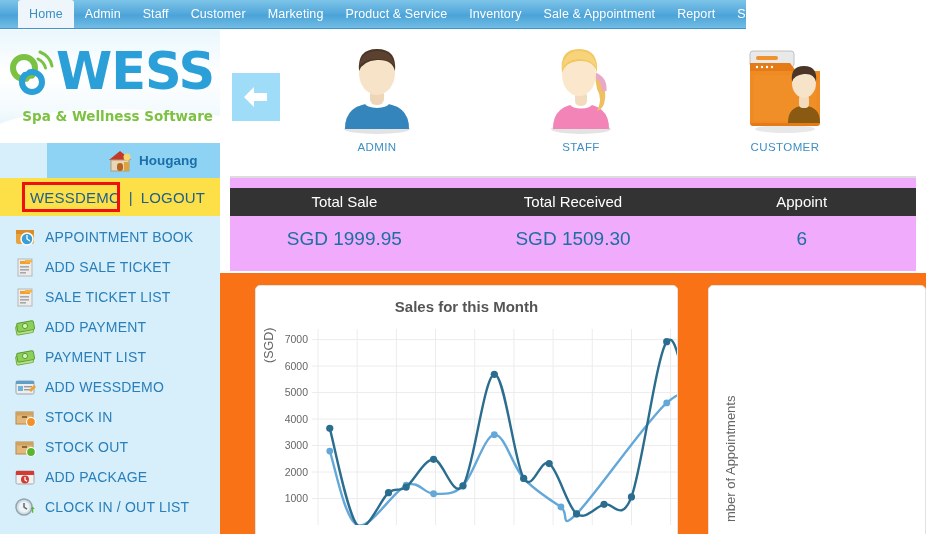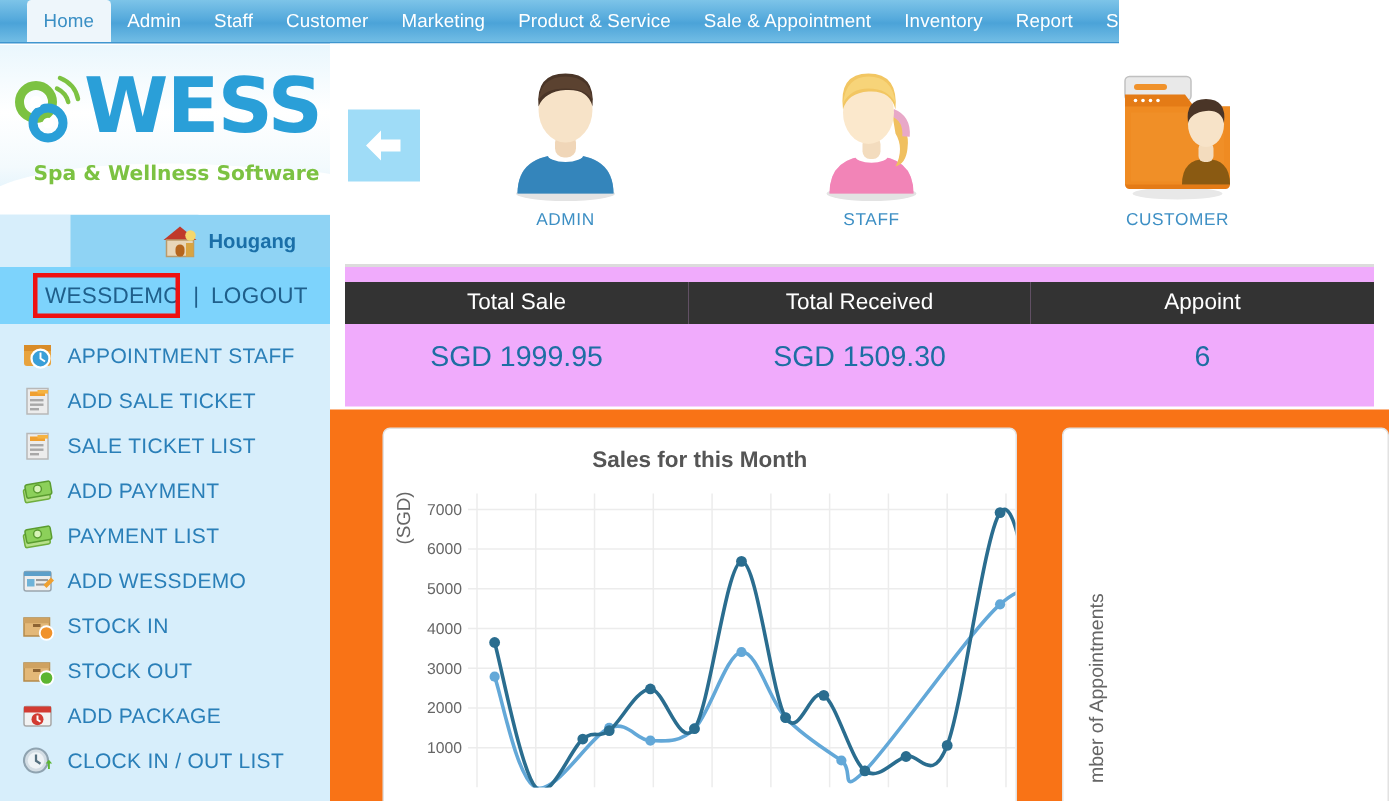--- a/index.html
+++ b/index.html
@@ -87,21 +87,21 @@
     display: flex; align-items: center;
     padding-left: 60px;
     margin-left: 47px;
   }
   .house-ico { position: relative; width: 26px; height: 24px; flex: none; margin-right: 6px; }
   .branch-name { font-size: 13.5px; font-weight: bold; color: #1a6fa8; }
 
   .user-row {
     position: relative;
     width: 220px; height: 38px;
-    background: #7dd3fc;
+    background: #fde047;
     display: flex; align-items: center;
     padding-left: 30px;
   }
   .user-hl {
     position: absolute; left: 22px; top: 4px;
     width: 98px; height: 30px;
     border: 3px solid #ee1111;
     box-sizing: border-box;
   }
   .user-name, .user-logout {
@@ -231,22 +231,22 @@
 </head>
 <body>
 
 <div class="topnav">
   <div class="navitem active">Home</div>
   <div class="navitem">Admin</div>
   <div class="navitem">Staff</div>
   <div class="navitem">Customer</div>
   <div class="navitem">Marketing</div>
   <div class="navitem">Product &amp; Service</div>
+  <div class="navitem">Inventory</div>
   <div class="navitem">Sale &amp; Appointment</div>
-  <div class="navitem">Inventory</div>
   <div class="navitem">Report</div>
   <div class="navitem">Setting</div>
   <div class="navitem">Help</div>
 </div>
 
 <div class="sidebar">
 
   <div class="logo-box">
     <div class="logo-cloud"></div>
     <div class="logo-cloud2"></div>
@@ -292,21 +292,21 @@
 
     <div class="menu-item">
       <span class="menu-ico">
         <svg width="22" height="22" viewBox="0 0 22 22">
           <rect x="2" y="4" width="18" height="14" rx="2" fill="#e8a33d"></rect>
           <rect x="2" y="4" width="18" height="4" fill="#d98c28"></rect>
           <circle cx="13" cy="13" r="6" fill="#3a9fd8" stroke="#ffffff" stroke-width="1.5"></circle>
           <path d="M13 9 v4 l3 2" stroke="#ffffff" stroke-width="1.3" fill="none"></path>
         </svg>
       </span>
-      <span class="menu-label">APPOINTMENT STAFF</span>
+      <span class="menu-label">APPOINTMENT BOOK</span>
     </div>
 
     <div class="menu-item">
       <span class="menu-ico">
         <svg width="22" height="22" viewBox="0 0 22 22">
           <rect x="4" y="3" width="14" height="17" fill="#ececec" stroke="#b8b8b8"></rect>
           <rect x="6" y="5" width="10" height="3" fill="#f0a030"></rect>
           <rect x="6" y="10" width="9" height="1.6" fill="#a8a8a8"></rect>
           <rect x="6" y="13" width="9" height="1.6" fill="#a8a8a8"></rect>
           <rect x="6" y="16" width="6" height="1.6" fill="#a8a8a8"></rect>

